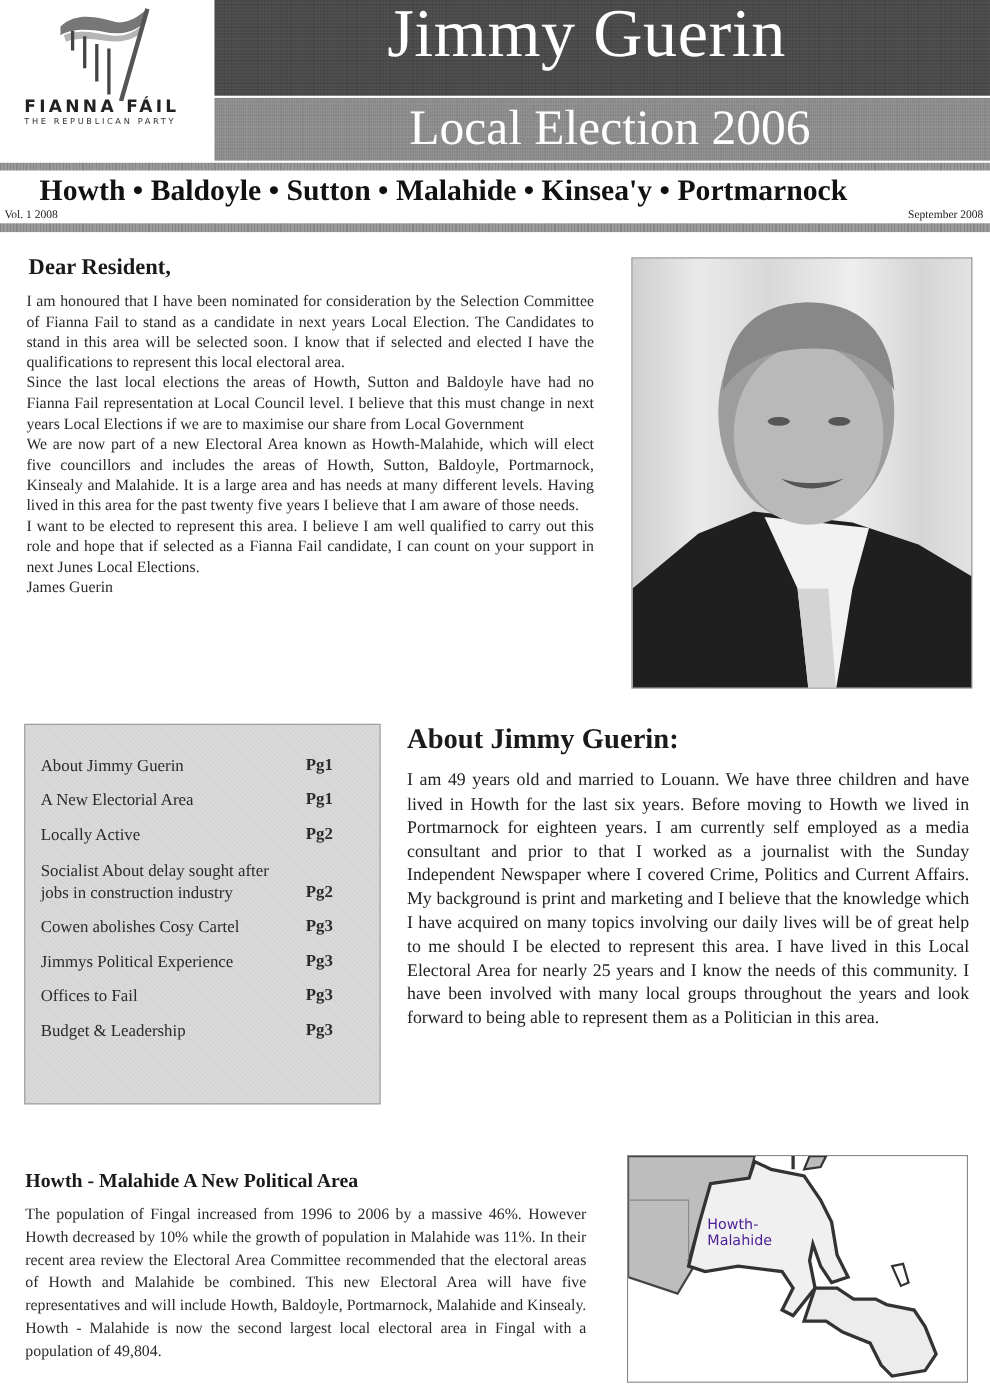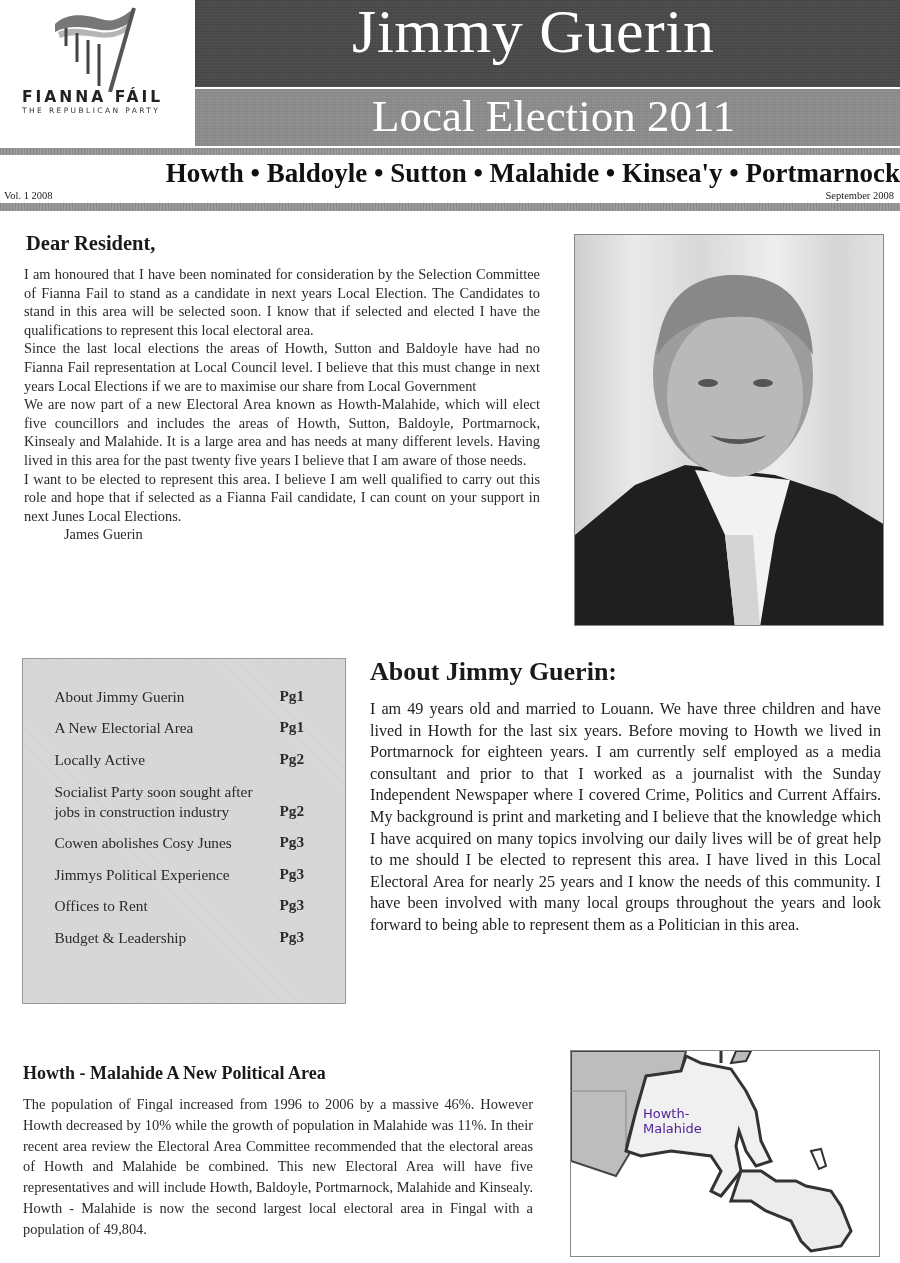--- a/index.html
+++ b/index.html
@@ -15,39 +15,39 @@
   .band-dark { position: absolute; left: 195px; top: 0; width: 705px; height: 87px; background: #4a4a4a;
     background-image: repeating-linear-gradient(0deg, rgba(255,255,255,0.04) 0 1px, transparent 1px 3px), repeating-linear-gradient(90deg, rgba(0,0,0,0.06) 0 1px, transparent 1px 3px); }
   .band-mid { position: absolute; left: 195px; top: 89px; width: 705px; height: 57px; background: #8e8e8e;
     background-image: repeating-linear-gradient(0deg, rgba(255,255,255,0.06) 0 1px, transparent 1px 3px), repeating-linear-gradient(90deg, rgba(0,0,0,0.06) 0 1px, transparent 1px 2px); }
   .title-main { position: absolute; left: 352px; top: -4px; font-size: 62px; color: #ffffff; font-family: "Liberation Serif", serif; letter-spacing: 0.5px; white-space: nowrap; }
   .title-sub { position: absolute; left: 372px; top: 90px; font-size: 45px; color: #ffffff; font-family: "Liberation Serif", serif; white-space: nowrap; }
   .rule { position: absolute; left: 0; width: 900px; background: #9a9a9a;
     background-image: repeating-linear-gradient(90deg, rgba(0,0,0,0.12) 0 1px, transparent 1px 3px); }
   .rule-top { top: 148px; height: 7px; }
   .rule-bot { top: 203px; height: 8px; }
-  .towns { position: absolute; left: 0; width: 900px; top: 158px; text-align: right; font-size: 27px; font-weight: bold; color: #111; padding-left: 36px; white-space: nowrap; }
+  .towns { position: absolute; left: 0; width: 900px; top: 158px; text-align: left; font-size: 27px; font-weight: bold; color: #111; padding-left: 36px; white-space: nowrap; }
   .vol { position: absolute; left: 4px; top: 190px; font-size: 10.5px; color: #222; }
   .date { position: absolute; right: 6px; top: 190px; font-size: 10.5px; color: #222; }
 
   
   .letter { position: absolute; left: 24px; top: 232px; width: 516px; }
   .letter h2 { font-size: 20.5px; font-weight: bold; margin-bottom: 10px; margin-left: 2px; }
   .letter p { font-size: 14.4px; line-height: 18.6px; text-align: justify; color: #2a2a2a; }
-  .letter .sig { text-align: left; margin-left: 40px; }
+  .letter .sig { text-align: left; }
 
   .photo { position: absolute; left: 574px; top: 234px; width: 310px; height: 392px; border: 1px solid #888;
     background: linear-gradient(90deg, #cfcfcf 0%, #eaeaea 20%, #d8d8d8 40%, #eeeeee 65%, #d5d5d5 85%, #e2e2e2 100%); overflow: hidden; }
   .photo svg { position: absolute; left: 0; top: 0; }
 
   
   .contents { position: absolute; left: 22px; top: 658px; width: 324px; height: 346px; border: 1px solid #9a9a9a; background: #d9d9d9;
     background-image: repeating-linear-gradient(45deg, rgba(0,0,0,0.03) 0 1px, transparent 1px 3px); padding: 16px 14px 0 14px; }
   .contents h3 { font-size: 15px; font-weight: bold; letter-spacing: 0.3px; color: #1a1a1a; margin-bottom: 23px; }
-  .toc-row { display: flex; justify-content: center; align-items: flex-end; font-size: 15.3px; color: #2a2a2a; height: 31.5px; line-height: 20px; }
+  .toc-row { display: flex; justify-content: flex-start; align-items: flex-end; font-size: 15.3px; color: #2a2a2a; height: 31.5px; line-height: 20px; gap: 16px; }
   .toc-row.two { height: 52px; }
   .toc-row .t { width: 225px; }
   .toc-row .p { font-weight: bold; width: 34px; text-align: left; padding-bottom: 1px; }
 
   
   .about { position: absolute; left: 370px; top: 657px; width: 511px; }
   .about h2 { font-size: 26px; font-weight: bold; margin-bottom: 12px; }
   .about p { font-size: 16.2px; line-height: 21.6px; text-align: justify; color: #222; }
 
   
@@ -72,21 +72,21 @@
     <line x1="38" y1="38" x2="38" y2="72" stroke="#444" stroke-width="3"></line>
     <line x1="49" y1="42" x2="49" y2="84" stroke="#444" stroke-width="3"></line>
   </svg>
   <div class="logo-name">FIANNA FÁIL</div>
   <div class="logo-tag">THE REPUBLICAN PARTY</div>
 </div>
 
 <div class="band-dark"></div>
 <div class="band-mid"></div>
 <div class="title-main">Jimmy Guerin</div>
-<div class="title-sub">Local Election 2011</div>
+<div class="title-sub">Local Election 2006</div>
 
 <div class="rule rule-top"></div>
 <div class="towns">Howth • Baldoyle • Sutton • Malahide • Kinsea'y • Portmarnock</div>
 <div class="vol">Vol. 1 2008</div>
 <div class="date">September 2008</div>
 <div class="rule rule-bot"></div>
 
 <div class="letter">
   <h2>Dear Resident,</h2>
   <p>I am honoured that I have been nominated for consideration by the Selection Committee of Fianna Fail to stand as a candidate in next years Local Election. The Candidates to stand in this area will be selected soon. I know that if selected and elected I have the qualifications to represent this local electoral area.</p>
@@ -117,33 +117,33 @@
   </div>
   <div class="toc-row">
     <span class="t">A New Electorial Area</span>
     <span class="p">Pg1</span>
   </div>
   <div class="toc-row">
     <span class="t">Locally Active</span>
     <span class="p">Pg2</span>
   </div>
   <div class="toc-row two">
-    <span class="t">Socialist Party soon sought after jobs in construction industry</span>
+    <span class="t">Socialist About delay sought after jobs in construction industry</span>
     <span class="p">Pg2</span>
   </div>
   <div class="toc-row">
-    <span class="t">Cowen abolishes Cosy Junes</span>
+    <span class="t">Cowen abolishes Cosy Cartel</span>
     <span class="p">Pg3</span>
   </div>
   <div class="toc-row">
     <span class="t">Jimmys Political Experience</span>
     <span class="p">Pg3</span>
   </div>
   <div class="toc-row">
-    <span class="t">Offices to Rent</span>
+    <span class="t">Offices to Fail</span>
     <span class="p">Pg3</span>
   </div>
   <div class="toc-row">
     <span class="t">Budget &amp; Leadership</span>
     <span class="p">Pg3</span>
   </div>
 </div>
 
 <div class="about">
   <h2>About Jimmy Guerin:</h2>

